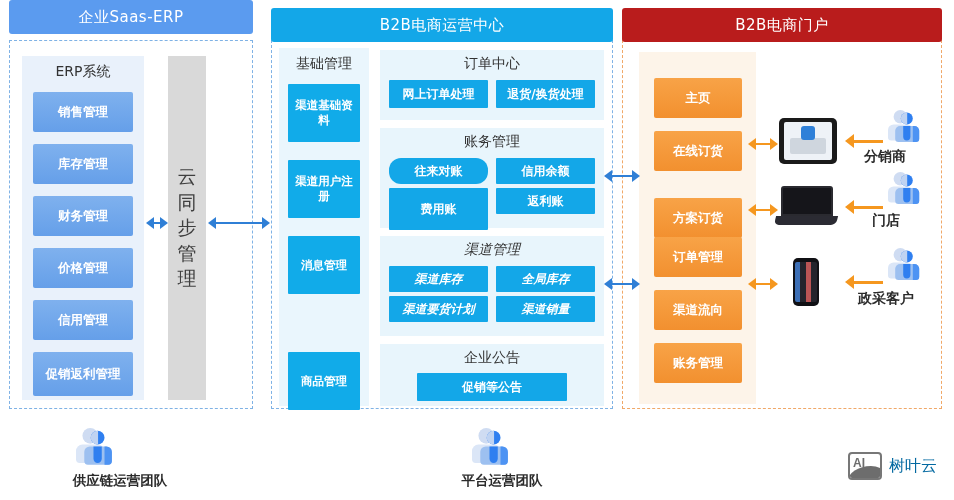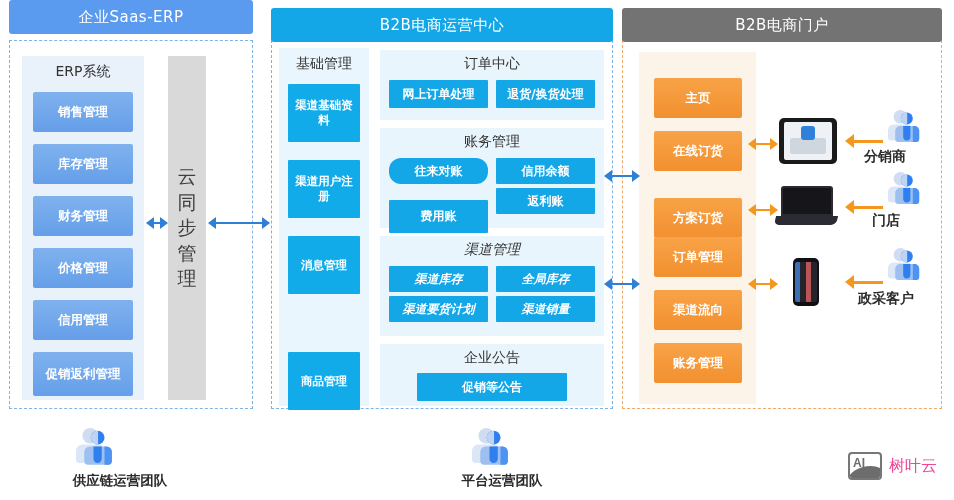--- a/index.html
+++ b/index.html
@@ -23,21 +23,21 @@
   .panel-header {
     position: absolute;
     border-radius: 3px;
     color: #ffffff;
     font-size: 15px;
     display: flex; align-items: center; justify-content: center;
     letter-spacing: .5px;
   }
   .ph-blue-soft { background: #5b9bef; }
   .ph-blue      { background: #13a7e8; }
-  .ph-orange    { background: #737373; }
+  .ph-orange    { background: #b91c1c; }
 
   
   #erp-shell {
     position: absolute; left: 22px; top: 56px; width: 122px; height: 344px;
     background: #e9f1fb;
   }
   #erp-title {
     position: absolute; left: 22px; top: 58px; width: 122px; height: 28px;
     display:flex; align-items:center; justify-content:center;
     font-size: 14px; color: #333;
@@ -163,21 +163,21 @@
     position:absolute; font-size:14px; font-weight:bold; color:#2b2b2b;
     white-space:nowrap;
   }
 
   
   #watermark { position:absolute; left:848px; top:452px; display:flex; align-items:center; gap:7px; }
   #wm-icon { width:34px; height:28px; border:2.5px solid #777; border-radius:4px; position:relative; overflow:hidden; background:#fff;}
   #wm-icon .ai { position:absolute; left:3px; top:2px; font-size:12px; font-weight:bold; color:#6d6d6d; font-family:"Liberation Sans",sans-serif;}
   #wm-icon .hill { position:absolute; left:-2px; bottom:-4px; width:40px; height:16px; background:#6d6d6d;
     border-radius: 60% 45% 0 0 / 100% 85% 0 0; }
-  #wm-text { font-size:16px; color:#ec4899; }
+  #wm-text { font-size:16px; color:#0369a1; }
 </style>
 </head>
 <body>
 
 <div class="stage">
 
   <div class="panel-dashed" style="left:9px; top:40px; width:244px; height:369px;"></div>
 
   <div class="panel-header ph-blue-soft" style="left:9px; top:0; width:244px; height:34px;">企业Saas-ERP</div>
 
@@ -222,21 +222,21 @@
   <div class="grp" style="left:380px; top:50px; width:224px; height:70px;">
     <div class="grp-title" style="top:5px;">订单中心</div>
     <div class="cyan-box" style="left:9px; top:30px; width:99px; height:28px;">网上订单处理</div>
     <div class="cyan-box" style="left:116px; top:30px; width:99px; height:28px;">退货/换货处理</div>
   </div>
 
   <div class="grp" style="left:380px; top:128px; width:224px; height:100px;">
     <div class="grp-title" style="top:5px;">账务管理</div>
     <div class="cyan-box" style="left:9px; top:30px; width:99px; height:26px;border-radius:12px;">往来对账</div>
     <div class="cyan-box" style="left:116px; top:30px; width:99px; height:26px;">信用余额</div>
-    <div class="cyan-box" style="left:9px; top:72px; width:99px; height:33px;">费用账</div>
+    <div class="cyan-box" style="left:9px; top:60px; width:99px; height:42px;">费用账</div>
     <div class="cyan-box" style="left:116px; top:60px; width:99px; height:26px;">返利账</div>
   </div>
 
   <div class="grp" style="left:380px; top:236px; width:224px; height:100px;font-style:italic;">
     <div class="grp-title" style="top:5px;">渠道管理</div>
     <div class="cyan-box" style="left:9px; top:30px; width:99px; height:26px;">渠道库存</div>
     <div class="cyan-box" style="left:116px; top:30px; width:99px; height:26px;">全局库存</div>
     <div class="cyan-box" style="left:9px; top:60px; width:99px; height:26px;">渠道要货计划</div>
     <div class="cyan-box" style="left:116px; top:60px; width:99px; height:26px;">渠道销量</div>
   </div>

